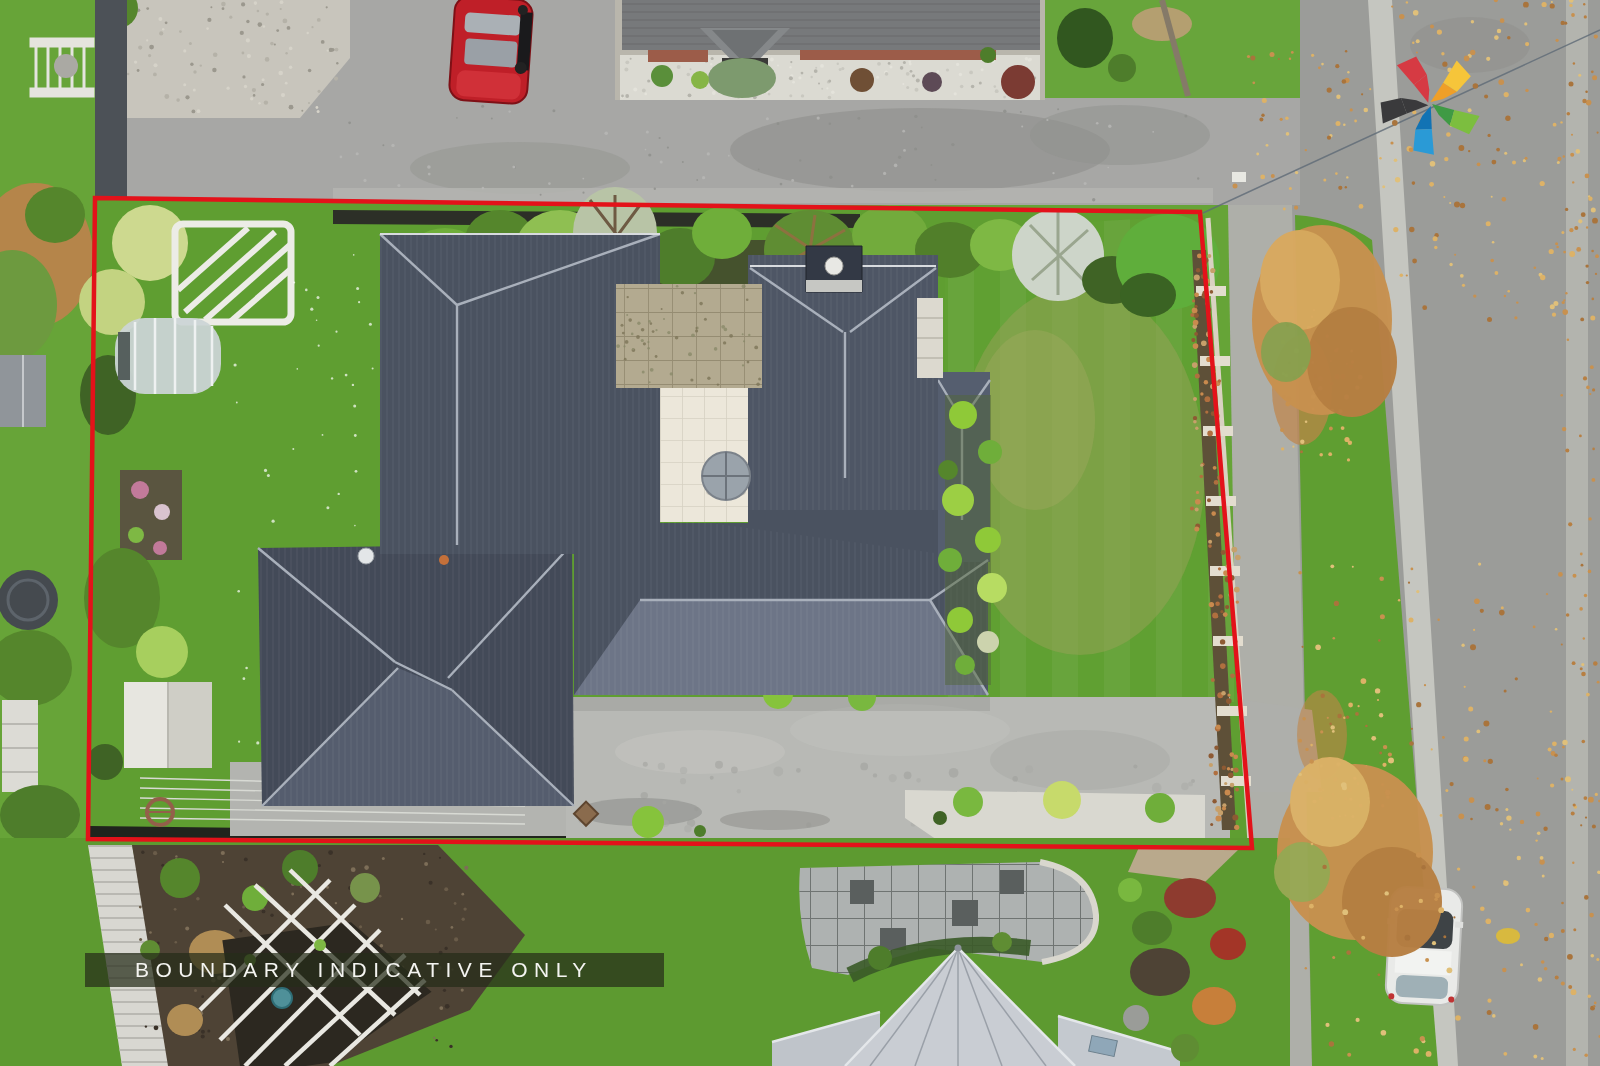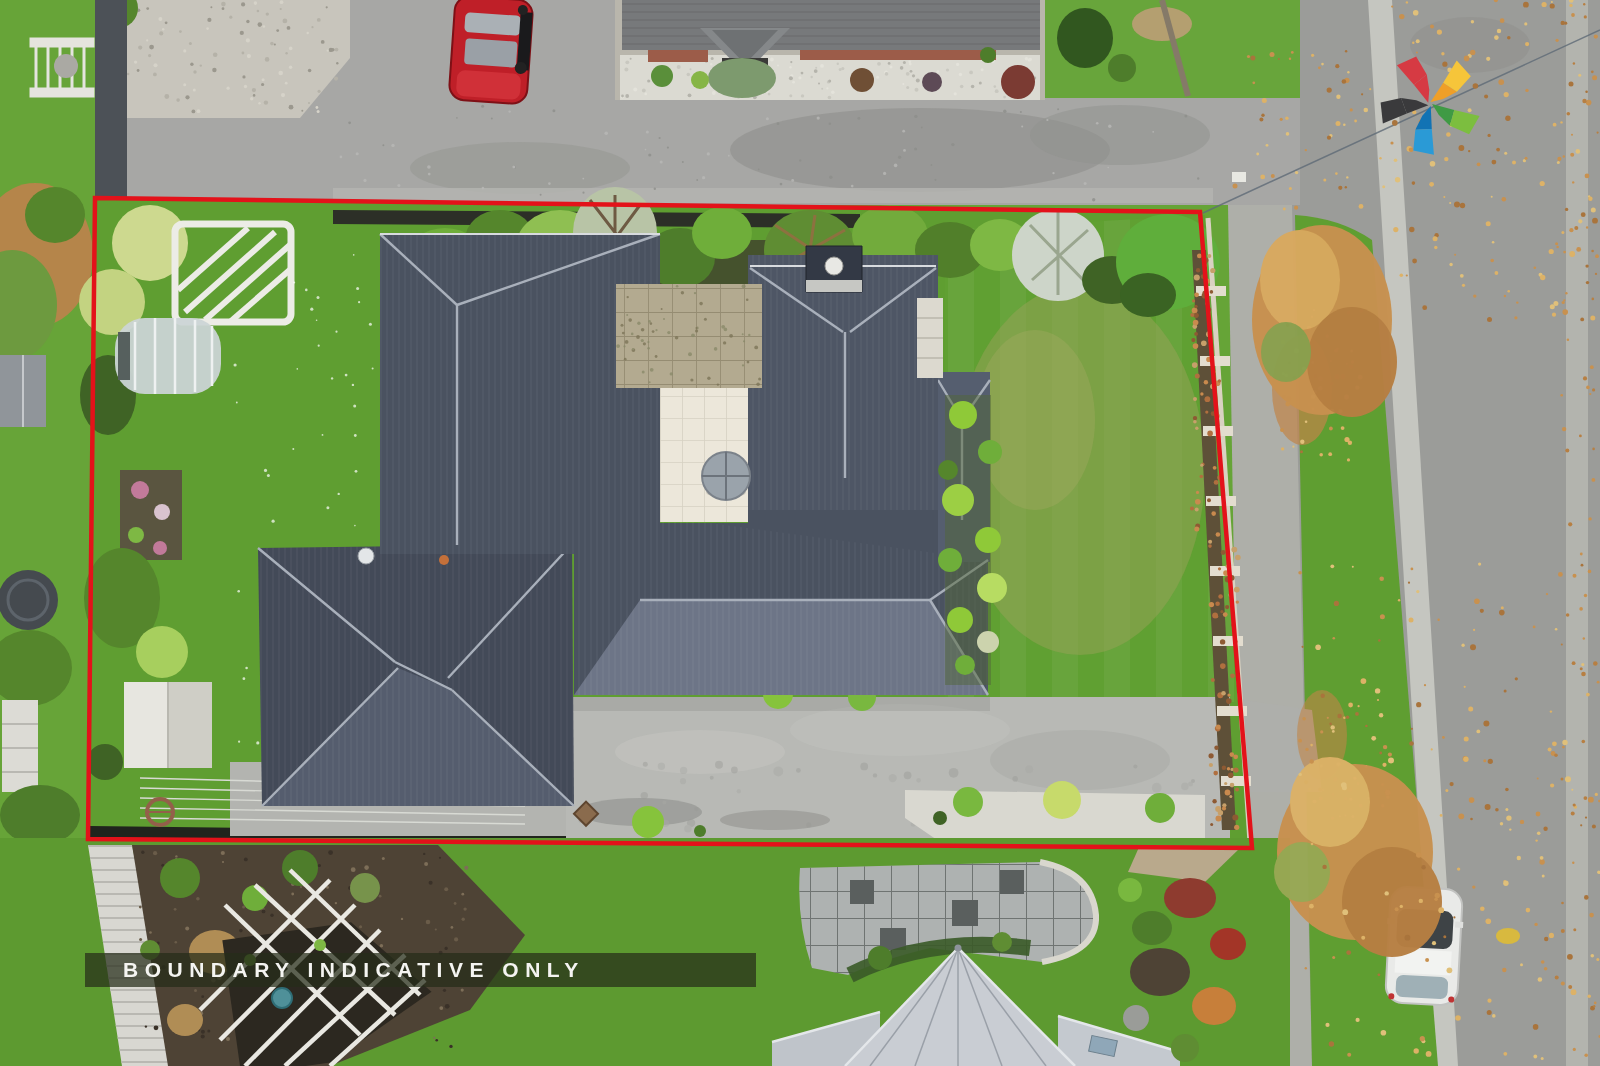--- a/index.html
+++ b/index.html
@@ -1,21 +1,21 @@
 <!DOCTYPE html>
 <html><head>
 <meta charset="utf-8">
 <style>
   html,body{margin:0;padding:0;background:#222;}
   #stage{position:relative;width:1600px;height:1066px;overflow:hidden;
          font-family:"Liberation Sans",sans-serif;}
   #scene{position:absolute;left:0;top:0;}
-  #watermark{position:absolute;left:85px;top:953px;width:671px;height:34px;
-    box-sizing:border-box;padding-left:38px;line-height:34px;white-space:nowrap;
-    background:rgba(38,44,25,.72);color:#f4f4f1;font-weight:bold;font-size:21px;
+  #watermark{position:absolute;left:85px;top:953px;width:579px;height:34px;
+    box-sizing:border-box;padding-left:50px;line-height:34px;white-space:nowrap;
+    background:rgba(38,44,25,.72);color:#f4f4f1;font-weight:normal;font-size:21px;
     letter-spacing:6.5px;font-family:"Liberation Sans",sans-serif;}
 </style>
 </head>
 <body>
 
 <div id="stage">
 <svg id="scene" width="1600" height="1066" viewBox="0 0 1600 1066">
   <defs>
     <pattern id="corr" width="6" height="6" patternUnits="userSpaceOnUse">
       <line x1="3" y1="0" x2="3" y2="6" stroke="rgba(255,255,255,.05)" stroke-width="1.3"></line>

